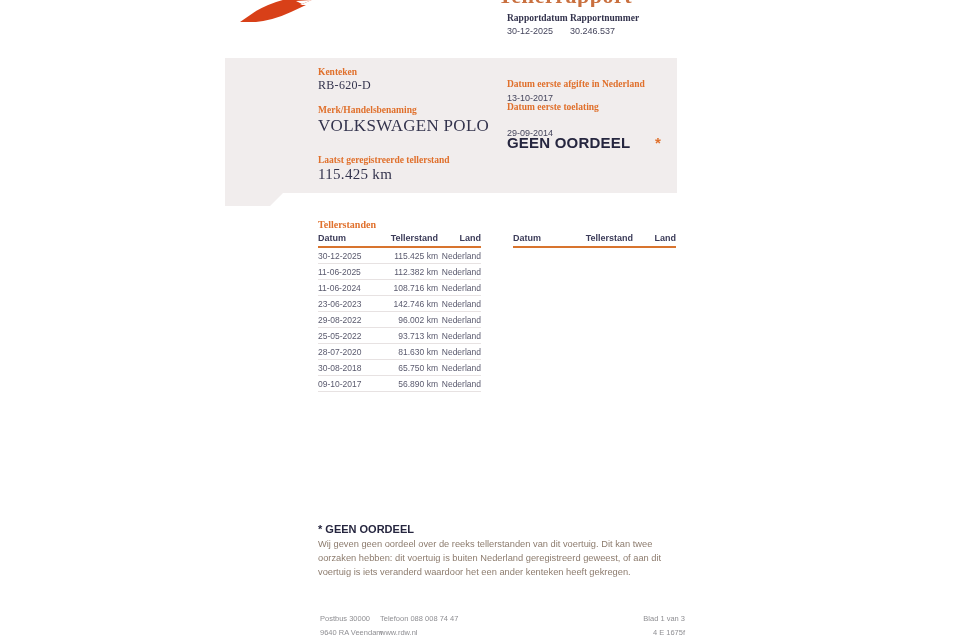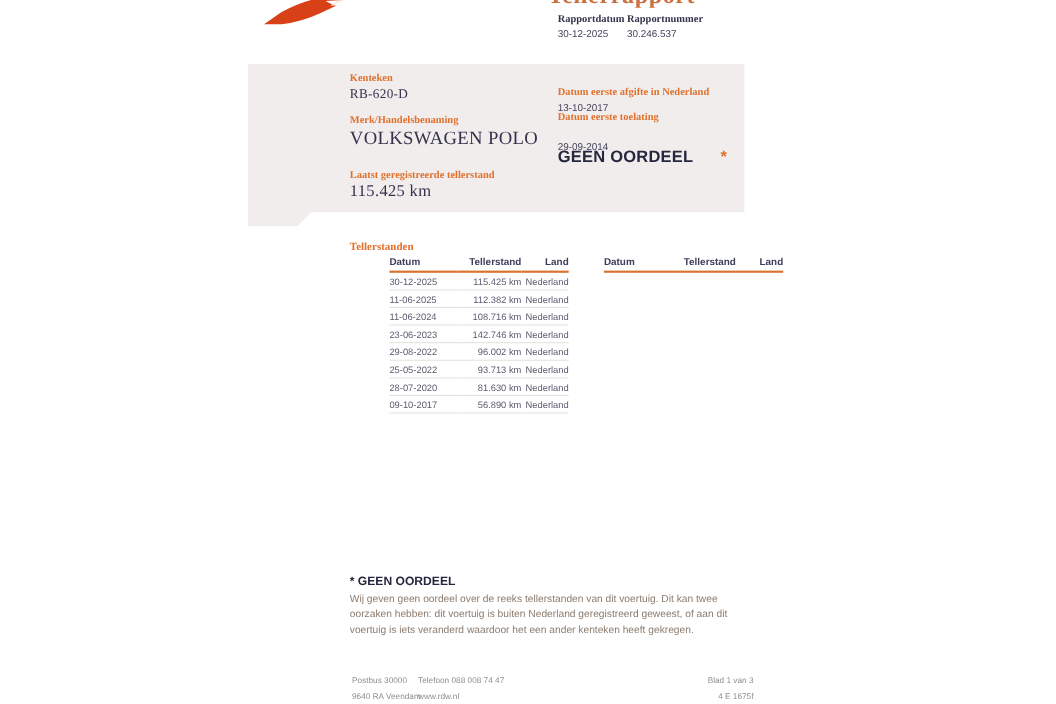--- a/index.html
+++ b/index.html
@@ -22,21 +22,21 @@
   .panel .olabel { font-family:"Liberation Serif", serif; font-weight:bold; font-size:9.5px; color:#e0702c; }
   .panel .bigval { font-family:"Liberation Serif", serif; font-size:12px; color:#33334d; letter-spacing:0.3px; }
   .panel .smallval { font-size:9px; color:#45455c;margin-top:14px; }
   .p-abs { position:absolute; }
 
   .oordeel { position:absolute; left:282px; top:76px; font-size:15px; font-weight:bold; color:#26263f; letter-spacing:0.2px; }
   .oordeel-star { position:absolute; left:430px; top:76px; font-size:15px; font-weight:bold; color:#e0702c; }
 
   
   .tbl-title { position:absolute; left:318px; top:219px; font-family:"Liberation Serif", serif; font-weight:bold; font-size:10px; color:#e0702c; }
-  table.kmtable { position:absolute; top:231px; width:163px; border-collapse:collapse; table-layout:fixed;margin-left:36px; }
+  table.kmtable { position:absolute; top:231px; width:163px; border-collapse:collapse; table-layout:fixed; }
   table.kmtable.left { left:318px; }
   table.kmtable.right { left:513px; }
   table.kmtable th { font-size:9px; font-weight:bold; color:#3c3c59; text-align:left; padding:2px 0 3px 0; border-bottom:2px solid #d8742e; }
   table.kmtable td { font-size:8.5px; color:#5a5a6e; padding:3px 0 2px 0; border-bottom:1px solid #e7e2e2; }
   table.kmtable th.r, table.kmtable td.r { text-align:right; }
   col.c1 { width:62px; } col.c2 { width:58px; } col.c3 { width:43px; }
 
   
   .footnote-title { position:absolute; left:318px; top:523px; font-size:11px; font-weight:bold; color:#26263f; }
   .footnote-body { position:absolute; left:318px; top:537px; width:358px; font-size:9.3px; line-height:14px; color:#8d7c6e; }
@@ -134,20 +134,25 @@
           <td>25-05-2022</td>
           <td class="r">93.713 km</td>
           <td class="r">Nederland</td>
         </tr>
       <tr>
           <td>28-07-2020</td>
           <td class="r">81.630 km</td>
           <td class="r">Nederland</td>
         </tr>
       <tr>
+          <td>30-08-2018</td>
+          <td class="r">65.750 km</td>
+          <td class="r">Nederland</td>
+        </tr>
+      <tr>
           <td>09-10-2017</td>
           <td class="r">56.890 km</td>
           <td class="r">Nederland</td>
         </tr>
     </tbody>
   </table>
 
   <table class="kmtable right">
     <colgroup>
         <col class="c1">

